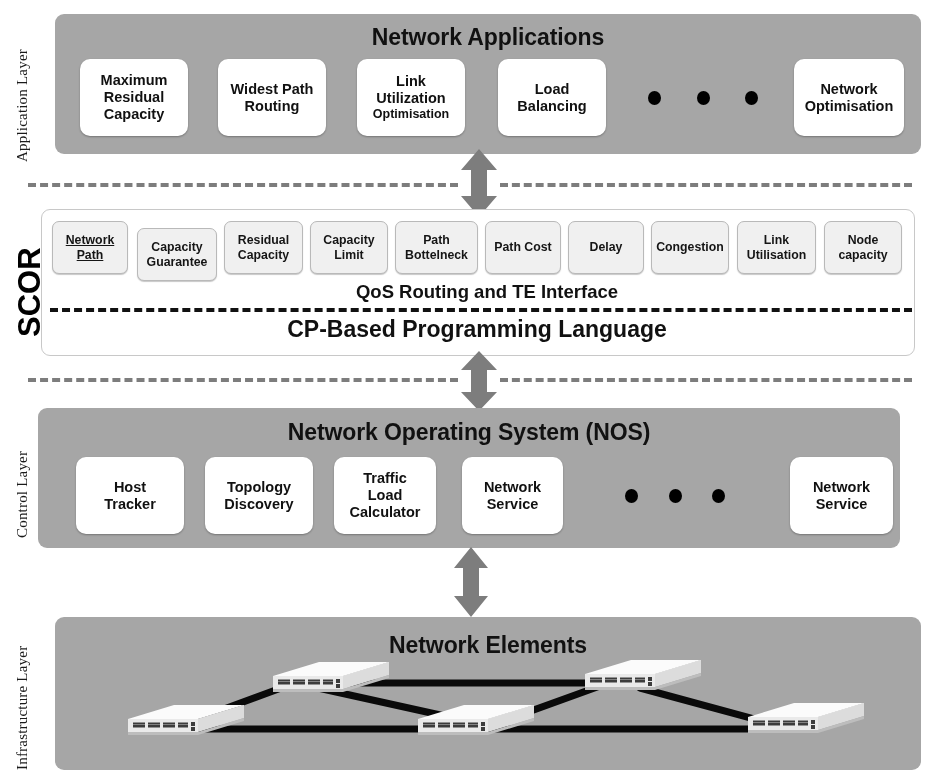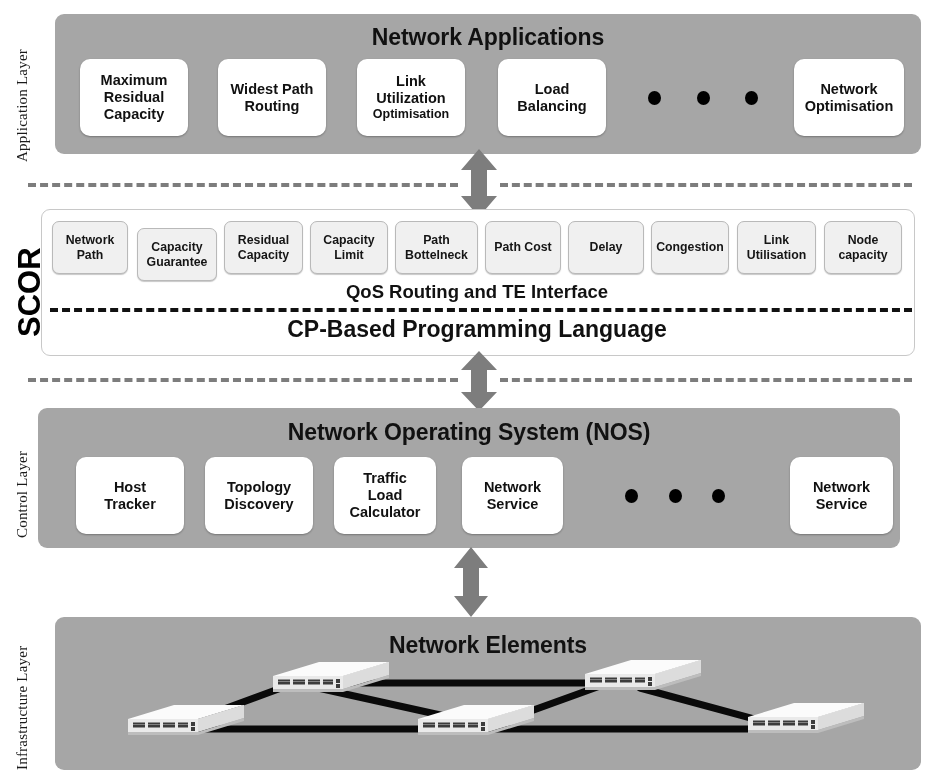--- a/index.html
+++ b/index.html
@@ -208,21 +208,21 @@
   <div class="dash" style="left:500px; top:183px; width:412px;"></div>
 
   <svg class="arrow" style="left:459px; top:148px;" width="40" height="70" viewBox="0 0 40 70">
     <polygon points="20,1 38,22 28,22 28,48 38,48 20,69 2,48 12,48 12,22 2,22" fill="#7d7d7d"></polygon>
   </svg>
 
   <div class="scor-label" style="left:12px; top:232px; height:105px;">SCOR</div>
 
   <div class="panel-white" style="left:41px; top:209px; width:872px; height:145px;"></div>
 
-  <div class="sbox" style="left:52px; top:221px; width:76px; height:53px;">
+  <div class="sbox" style="left:52px; top:221px; width:76px; height:53px;text-decoration:underline;">
     <span>
       <span class="ln">Network</span>
       <span class="ln">Path</span>
     </span>
   </div>
   <div class="sbox" style="left:137px; top:228px; width:80px; height:53px;">
     <span>
       <span class="ln">Capacity</span>
       <span class="ln">Guarantee</span>
     </span>
@@ -266,21 +266,21 @@
       <span class="ln">Utilisation</span>
     </span>
   </div>
   <div class="sbox" style="left:824px; top:221px; width:78px; height:53px;">
     <span>
       <span class="ln">Node</span>
       <span class="ln">capacity</span>
     </span>
   </div>
 
-  <div class="scor-row-text scor-qos" style="left:41px; top:281px; width:872px;">QoS Routing and TE Interface</div>
+  <div class="scor-row-text scor-qos" style="left:41px; top:281px; width:872px;padding-left:10px;">QoS Routing and TE Interface</div>
 
   <div class="dash-inner" style="left:50px; top:308px; width:862px;"></div>
 
   <div class="scor-row-text scor-cp" style="left:41px; top:316px; width:872px;">CP-Based Programming Language</div>
 
   <div class="dash" style="left:28px; top:378px; width:430px;"></div>
   <div class="dash" style="left:500px; top:378px; width:412px;"></div>
 
   <svg class="arrow" style="left:459px; top:350px;" width="40" height="62" viewBox="0 0 40 62">
     <polygon points="20,1 38,20 28,20 28,42 38,42 20,61 2,42 12,42 12,20 2,20" fill="#7d7d7d"></polygon>

